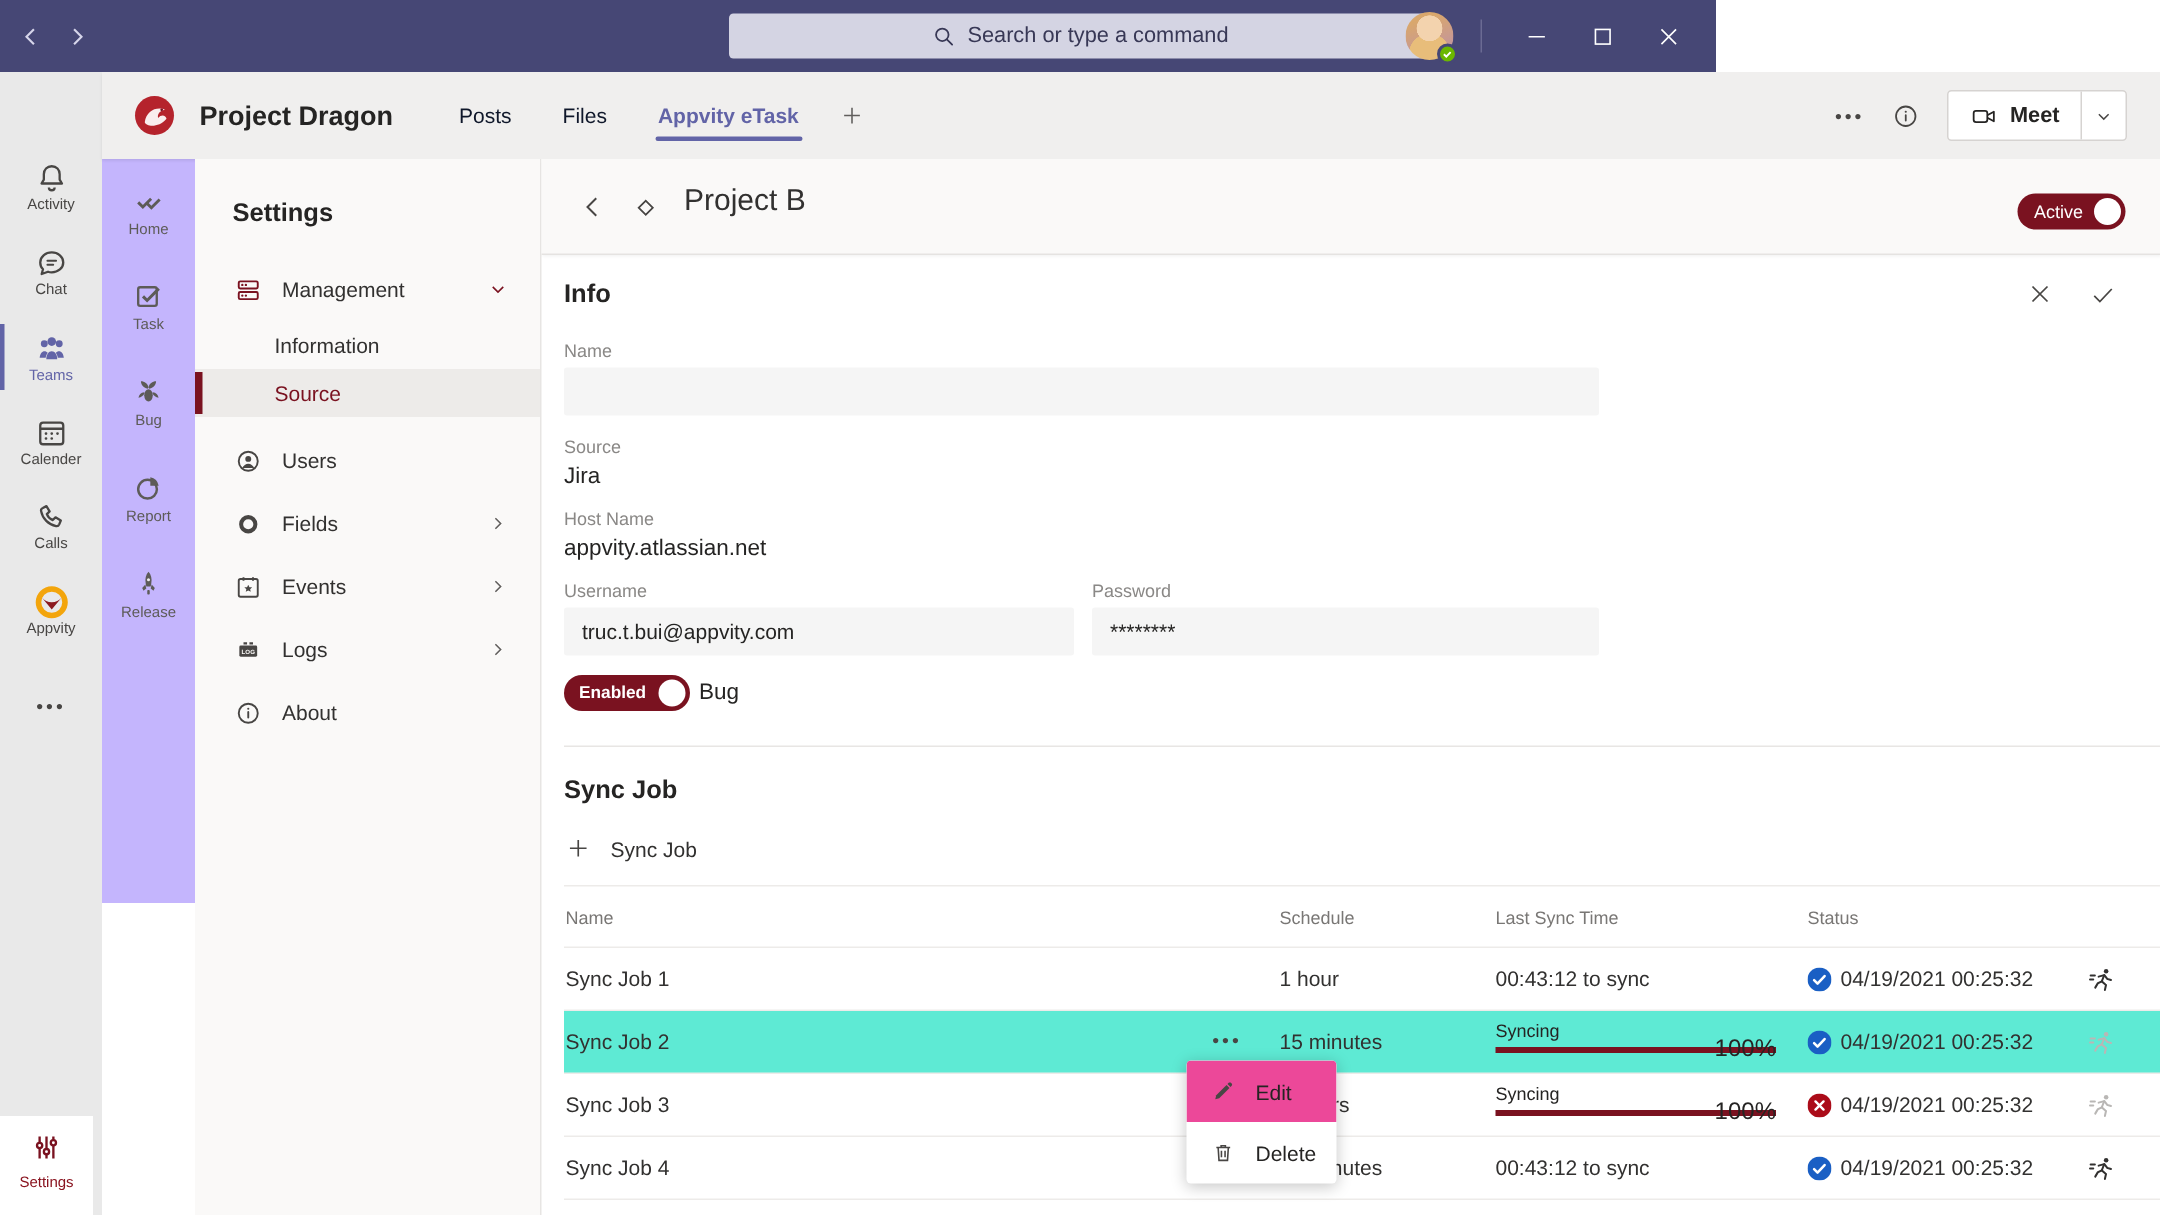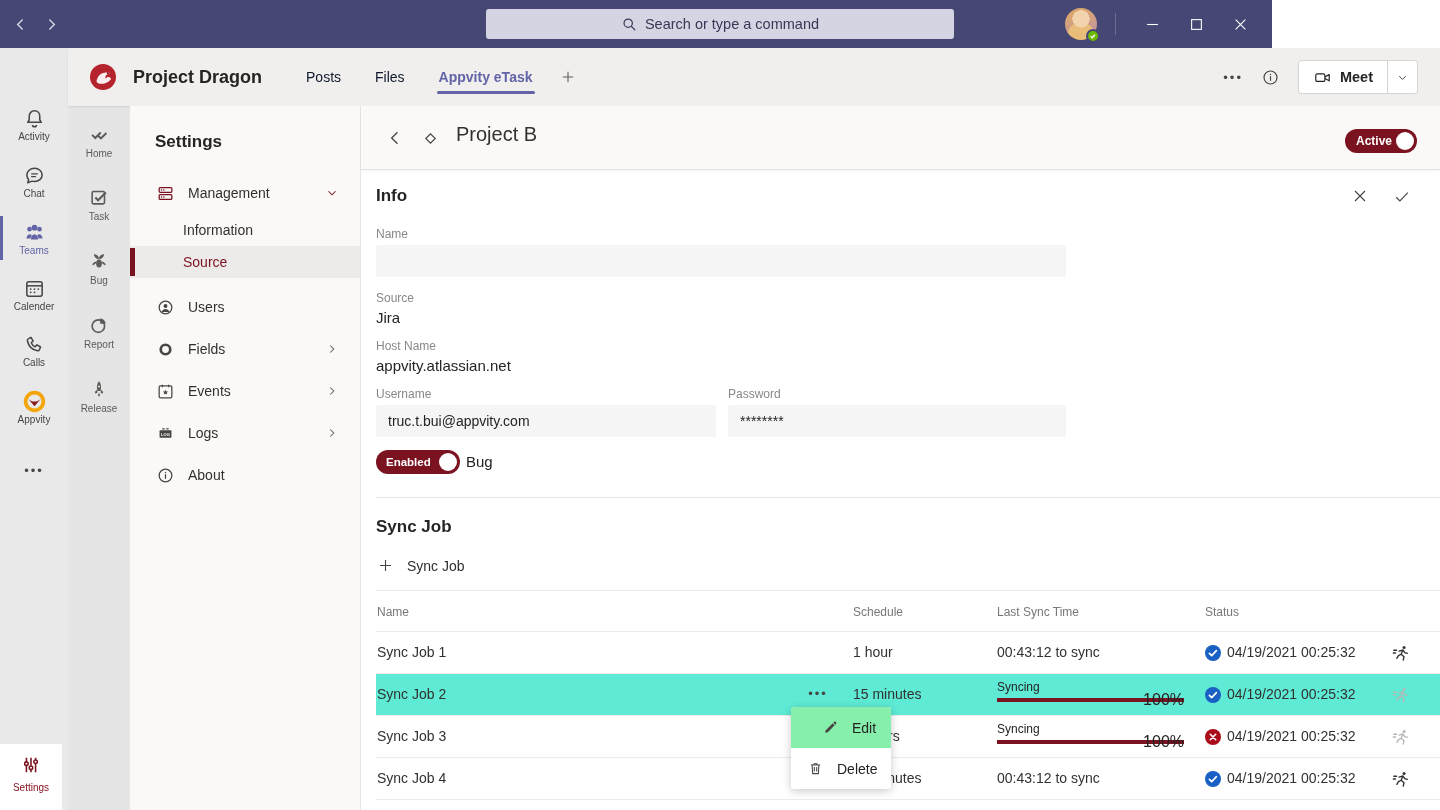--- a/index.html
+++ b/index.html
@@ -1,21 +1,21 @@
 <!DOCTYPE html>
 <html><head>
 <meta charset="utf-8">
 <style>
   * { margin:0; padding:0; box-sizing:border-box; }
   html,body { width:1440px; height:810px; overflow:hidden; }
   body { font-family:"Liberation Sans","DejaVu Sans",sans-serif; background:#fff; color:#323130; }
   .screen { position:relative; width:1440px; height:810px; background:#fff; }
 
   
-  .titlebar { position:absolute; left:0; top:0; width:1272px; height:48px; background:#464775; display:flex; align-items:center; }
+  .titlebar { position:absolute; left:0; top:0; width:1144px; height:48px; background:#464775; display:flex; align-items:center; }
   .nav-chevrons { position:absolute; left:12px; top:0; height:48px; display:flex; align-items:center; gap:14px; color:#d6d5ea; }
   .nav-chevrons svg { width:17px; height:17px; display:block; }
   .search-box { position:absolute; left:486px; top:9px; width:468px; height:30px; background:#d4d4e3; border-radius:3px; display:flex; align-items:center; justify-content:center; gap:8px; color:#383856; }
   .search-box svg { width:16px; height:16px; }
   .search-box span { font-size:14.5px; }
   .tb-right { position:absolute; right:10px; top:0; height:48px; display:flex; align-items:center; }
   .avatar { position:relative; width:32px; height:32px; border-radius:50%;
     background: radial-gradient(circle at 50% 34%, #f3d3ae 0 32%, rgba(0,0,0,0) 33%),
                 radial-gradient(circle at 50% 88%, #e8bd7a 0 42%, rgba(0,0,0,0) 43%),
                 linear-gradient(160deg,#d9a76c 20%, #c3959e 80%); }
@@ -29,21 +29,21 @@
   .app-rail { position:absolute; left:0; top:48px; width:68px; height:762px; background:#e9e9e9; }
   .rail-item { position:absolute; left:0; width:68px; text-align:center; color:#484644; cursor:default; }
   .rail-item .ric { height:24px; display:flex; align-items:center; justify-content:center; }
   .rail-item .ric svg { width:23px; height:23px; }
   .rail-item .rlb { font-size:10px; margin-top:1px; display:block; }
   .rail-item.active { color:#6264a7; }
   .rail-item.active::before { content:""; position:absolute; left:0; top:-4px; bottom:-4px; width:3px; background:#6264a7; }
   .rail-dots { position:absolute; left:0; top:415px; width:68px; text-align:center; color:#484644; font-size:13px; letter-spacing:2px; }
 
   
-  .module-rail { position:absolute; left:68px; top:106px; width:62px; height:704px; background:#e5e5e5; }
+  .module-rail { position:absolute; left:68px; top:106px; width:62px; height:496px; background:#c4b5fd; }
   .mr-item { position:absolute; left:0; width:62px; text-align:center; color:#5d5b58; }
   .mr-item .ric { height:24px; display:flex; align-items:center; justify-content:center; }
   .mr-item .ric svg { width:22px; height:22px; }
   .mr-item .rlb { font-size:10px; margin-top:2px; display:block; }
   .mr-settings { position:absolute; left:0; top:744px; width:62px; height:66px; background:#fff; text-align:center; color:#7a1220; padding-top:10px; }
   .mr-settings .ric svg { width:22px; height:22px; }
   .mr-settings .rlb { font-size:10px; margin-top:2px; display:block; color:#8a1420; }
 
   
   .team-header { position:absolute; left:68px; top:48px; width:1372px; height:58px; background:#f0efee; box-shadow:0 1px 2px rgba(0,0,0,.09); display:flex; align-items:center; }
@@ -84,21 +84,21 @@
   .main { position:absolute; left:360px; top:106px; width:1080px; height:704px; background:#fff; border-left:1px solid #e7e5e3; }
   .page-header { position:absolute; left:0; top:0; width:1080px; height:64px; background:#faf9f8; border-bottom:1px solid #e5e3e1; box-shadow:0 1px 2px rgba(0,0,0,.05); }
   .ph-back { position:absolute; left:24px; top:22px; color:#484644; }
   .ph-back svg { width:20px; height:20px; }
   .ph-diamond { position:absolute; left:60px; top:23px; color:#484644; }
   .ph-diamond svg { width:19px; height:19px; }
   .ph-title { position:absolute; left:95px; top:17px; font-size:20px; color:#323130; }
   .toggle-pill { position:absolute; border-radius:13px; background:#7a1220; color:#fff; display:flex; align-items:center; }
   .toggle-pill .knob { position:absolute; right:3px; width:18px; height:18px; border-radius:50%; background:#fff; }
   .pill-active { right:24px; top:23px; width:72px; height:24px; }
-  .pill-active .pill-lb { font-size:12px; font-weight:700; margin-left:11px; }
+  .pill-active .pill-lb { font-size:12px; font-weight:400; margin-left:11px; }
 
   .sec-heading { position:absolute; font-size:17px; font-weight:700; color:#252423; }
   .info-actions { position:absolute; right:28px; top:80px; display:flex; gap:22px; color:#484644; }
   .info-actions svg { width:20px; height:20px; }
 
   .fld-label { position:absolute; font-size:12px; color:#8a8886; }
   .fld-value { position:absolute; font-size:15px; color:#252423; }
   .fld-input { position:absolute; height:32px; background:#f5f5f5; border:none; border-radius:2px; font-size:14px; color:#252423; padding:0 12px; font-family:inherit; }
 
   .pill-enabled { left:15px; top:344px; width:84px; height:24px; }
@@ -127,21 +127,21 @@
   .status-ic { position:absolute; left:829px; top:13px; width:16px; height:16px; }
   .status-ic svg { width:16px; height:16px; display:block; }
   .c-date { position:absolute; left:851px; top:12px; }
   .run-ic { position:absolute; left:1015px; top:11px; width:20px; height:20px; color:#323130; }
   .run-ic svg { width:20px; height:20px; }
   .run-ic.disabled { color:#b9b7b5; }
 
   
   .ctx-menu { position:absolute; left:430px; top:601px; width:100px; background:#fff; border-radius:3px; box-shadow:0 2px 10px rgba(0,0,0,.22); z-index:10; overflow:hidden; }
   .ctx-item { height:41px; display:flex; align-items:center; gap:13px; padding-left:16px; font-size:14px; color:#252423; }
-  .ctx-item.hl { background:#86efac;justify-content:center; }
+  .ctx-item.hl { background:#ec4899; }
   .ctx-item svg { width:17px; height:17px; color:#484644; }
 </style>
 </head>
 <body>
 
 <div class="screen">
 
   <div class="titlebar">
     <div class="nav-chevrons">
       <span>

